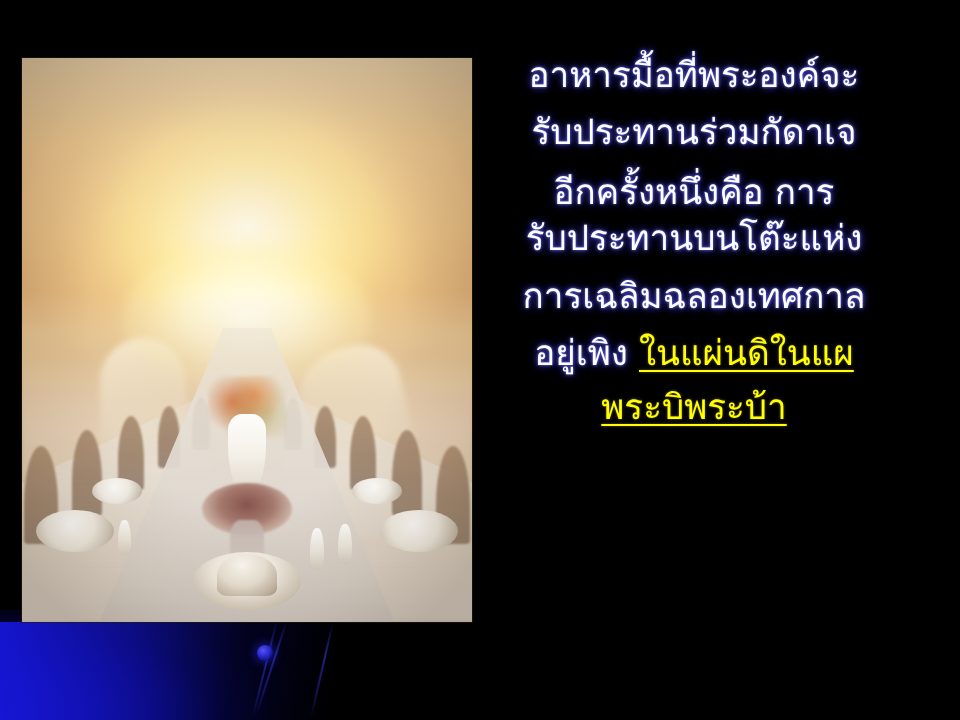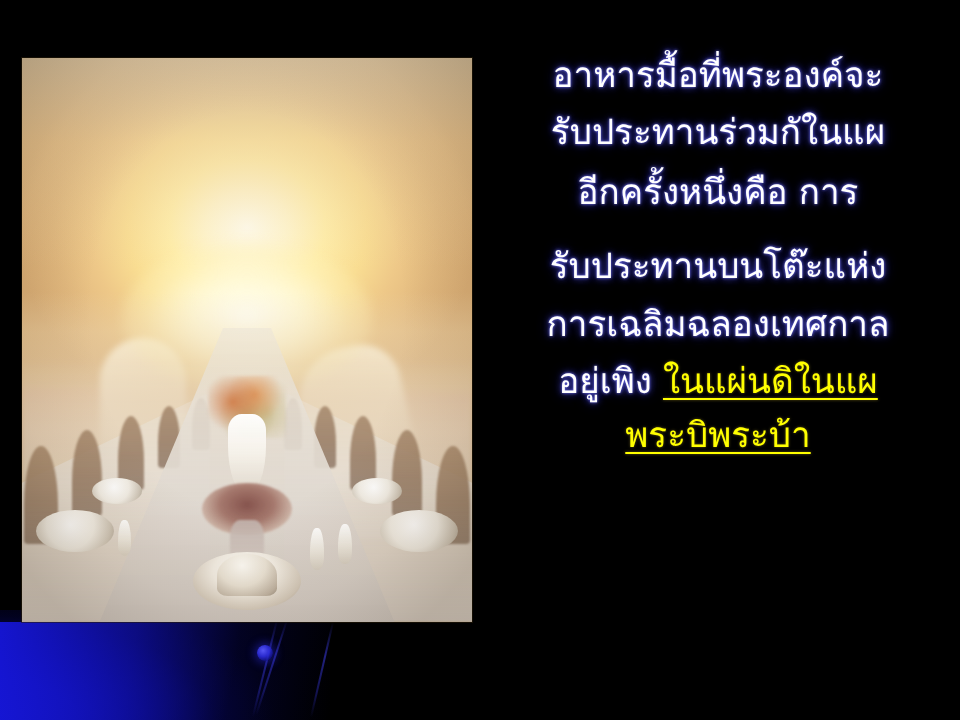--- a/index.html
+++ b/index.html
@@ -306,42 +306,42 @@
   #picture .vignette {
     position: absolute;
     inset: 0;
     background: radial-gradient(ellipse 300px 380px at 50% 45%,
       rgba(0,0,0,0) 52%, rgba(90,60,20,0.10) 78%, rgba(60,40,12,0.22) 100%);
   }
 
   
   #textblock {
     position: absolute;
-    left: 488px;
+    left: 464px;
     top: 58px;
     width: 460px;
     text-align: center;
   }
   .tline {
     font-size: 35px;
     line-height: 1.02;
     color: #ffffff;
     font-weight: 400;
     letter-spacing: 0px;
     text-shadow:
       0 0 3px rgba(120,120,255,0.95),
       0 0 7px rgba(70,70,220,0.85),
       0 0 13px rgba(40,40,180,0.60),
       1px 1px 2px rgba(0,0,0,0.9);
     white-space: nowrap;
     margin: 0 0 20px 0;
   }
   .tline.l1 { margin-bottom: 21px; }
   .tline.l2 { margin-bottom: 25px; }
-  .tline.l3 { margin-bottom: 38px; }
+  .tline.l3 { margin-bottom: 10px; }
   .tline.l4 { margin-bottom: 22px; text-align: center; }
   .tline.l5 { margin-bottom: 22px; }
   .tline.l6 { margin-bottom: 18px; }
   .tline.l7 { margin-bottom: 38px; }
 
   .hilite {
     color: #ffff00;
     text-decoration: underline;
     text-decoration-thickness: 2px;
     text-underline-offset: 5px;
@@ -417,21 +417,21 @@
     <div class="centerpiece-base"></div>
 
     <div class="front-plate"></div>
     <div class="front-dome"></div>
 
     <div class="vignette"></div>
   </div>
 
   <div id="textblock">
     <p class="tline l1">อาหารมื้อที่พระองค์จะ</p>
-    <p class="tline l2">รับประทานร่วมกัในแผ</p>
+    <p class="tline l2">รับประทานร่วมกัดาเจ</p>
     <p class="tline l3">อีกครั้งหนึ่งคือ  การ</p>
     <p class="tline l4">รับประทานบนโต๊ะแห่ง</p>
     <p class="tline l5">การเฉลิมฉลองเทศกาล</p>
     <p class="tline l6"><span>อยู่เพิง </span><span class="hilite">ในแผ่นดิในแผ</span></p>
     <p class="tline l7"><span class="hilite">พระบิพระบ้า</span></p>
   </div>
 
 </div>
 
 </body></html>

